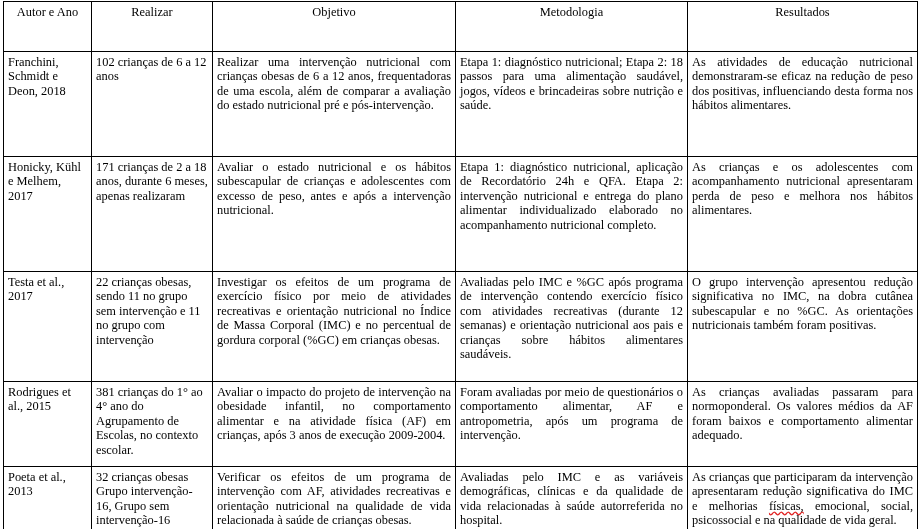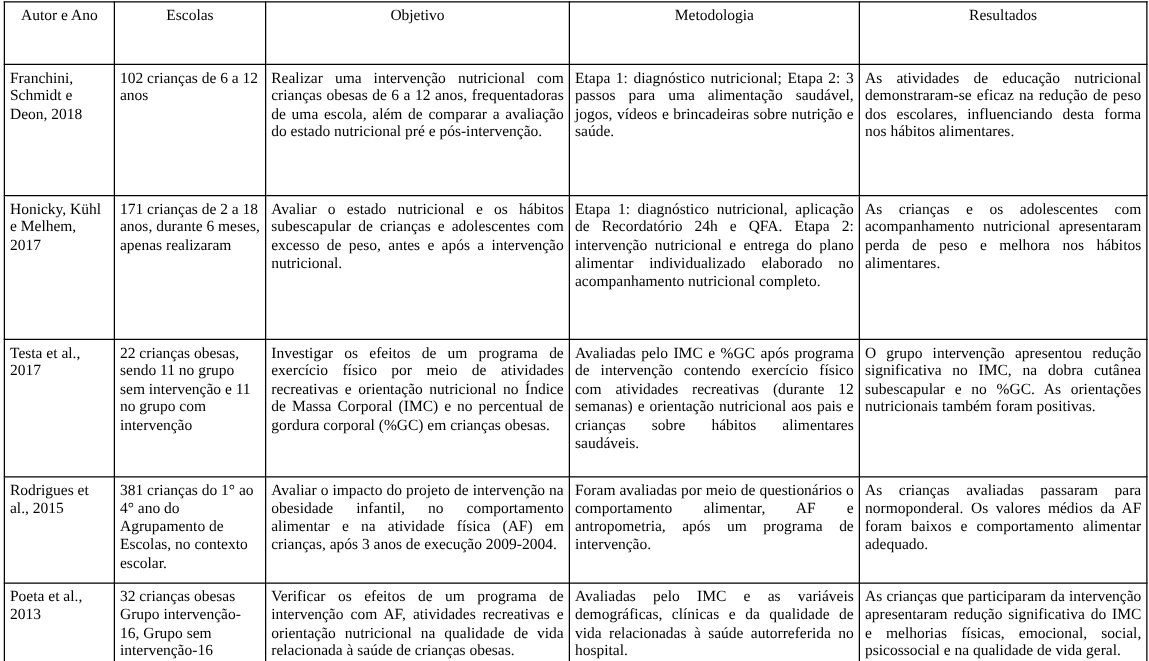--- a/index.html
+++ b/index.html
@@ -63,20 +63,21 @@
     -webkit-hyphens: auto;
   }
   .row-r1 td { height: 99px; }
   .row-r2 td { height: 109px; }
   .row-r3 td { height: 104px; }
   .row-r4 td { height: 79px; }
   .row-r5 td { height: 83px; }
 
   
   .spellerr {
+    text-decoration: underline;
     text-decoration-color: #e02020;
     text-decoration-style: wavy;
     text-decoration-skip-ink: none;
     -webkit-text-decoration-color: #e02020;
     -webkit-text-decoration-style: wavy;
   }
 </style>
 </head>
 <body>
 
@@ -85,33 +86,33 @@
     <colgroup>
       <col class="c1">
         <col class="c2">
         <col class="c3">
         <col class="c4">
         <col class="c5">
     </colgroup>
     <thead>
       <tr>
         <th>Autor e Ano</th>
-        <th>Escolas</th>
+        <th>Realizar</th>
         <th>Objetivo</th>
         <th>Metodologia</th>
         <th>Resultados</th>
       </tr>
     </thead>
     <tbody>
       <tr class="row-r1">
         <td class="col-author">Franchini, Schmidt e Deon, 2018</td>
         <td class="col-sample">102 crianças de 6 a 12 anos</td>
         <td class="col-obj">Realizar uma intervenção nutricional com crianças obesas de 6 a 12 anos, frequentadoras de uma escola, além de comparar a avaliação do estado nutricional pré e pós-intervenção.</td>
-        <td class="col-method">Etapa 1: diagnóstico nutricional; Etapa 2: 3 passos para uma alimentação saudável, jogos, vídeos e brincadeiras sobre nutrição e saúde.</td>
-        <td class="col-result">As atividades de educação nutricional demonstraram-se eficaz na redução de peso dos escolares, influenciando desta forma nos hábitos alimentares.</td>
+        <td class="col-method">Etapa 1: diagnóstico nutricional; Etapa 2: 18 passos para uma alimentação saudável, jogos, vídeos e brincadeiras sobre nutrição e saúde.</td>
+        <td class="col-result">As atividades de educação nutricional demonstraram-se eficaz na redução de peso dos positivas, influenciando desta forma nos hábitos alimentares.</td>
       </tr>
       <tr class="row-r2">
         <td class="col-author">Honicky, Kühl e Melhem, 2017</td>
         <td class="col-sample">171 crianças de 2 a 18 anos, durante 6 meses, apenas realizaram</td>
         <td class="col-obj">Avaliar o estado nutricional e os hábitos subescapular de crianças e adolescentes com excesso de peso, antes e após a intervenção nutricional.</td>
         <td class="col-method">Etapa 1: diagnóstico nutricional, aplicação de Recordatório 24h e QFA. Etapa 2: intervenção nutricional e entrega do plano alimentar individualizado elaborado no acompanhamento nutricional completo.</td>
         <td class="col-result">As crianças e os adolescentes com acompanhamento nutricional apresentaram perda de peso e melhora nos hábitos alimentares.</td>
       </tr>
       <tr class="row-r3">
         <td class="col-author">Testa et al., 2017</td>

